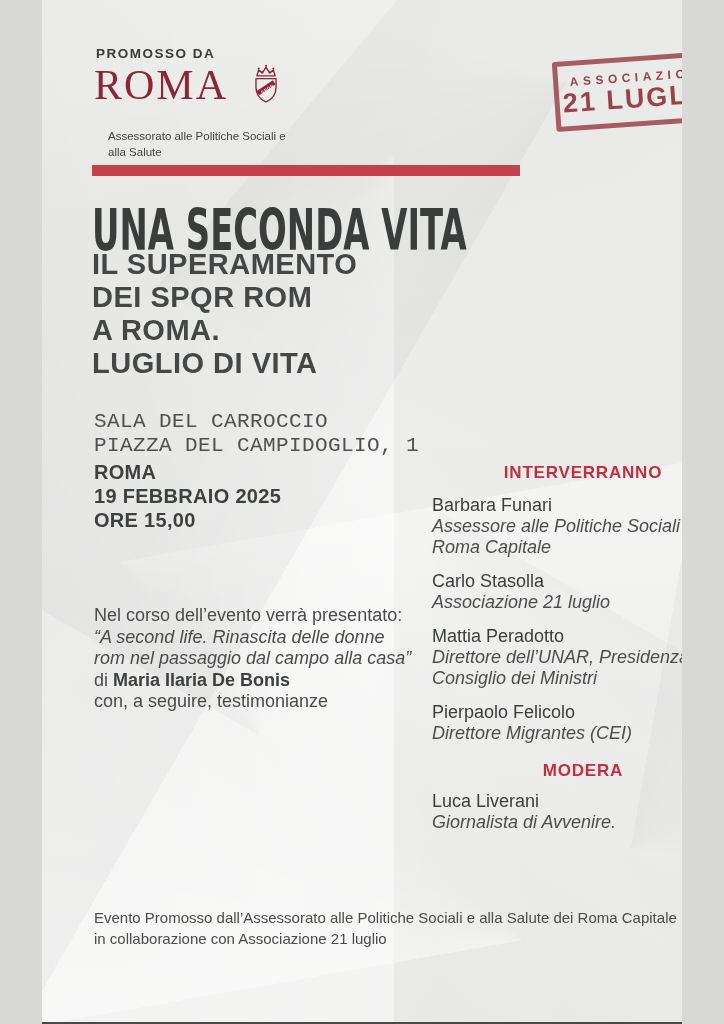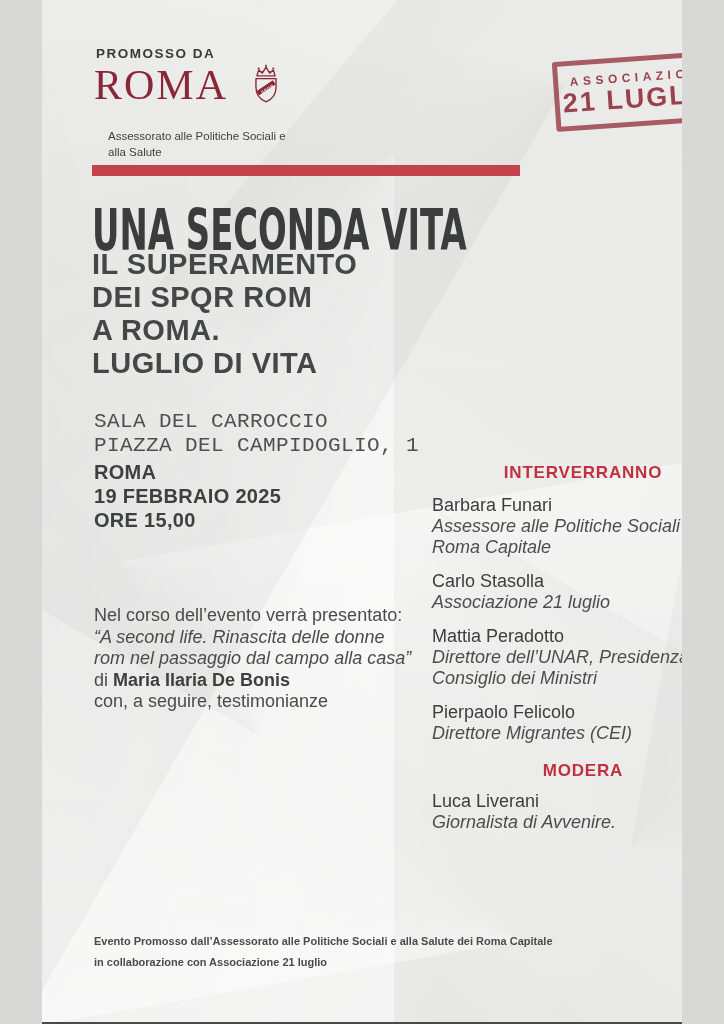--- a/index.html
+++ b/index.html
@@ -142,24 +142,23 @@
   }
   .speaker-role{
     font-size:18px;font-style:italic;
     line-height:21px;
     color:#4C4D4D;
   }
   .modera-heading{margin:17px 0 10px 0;}
 
   
   .footer{
-    left:52px;top:931px;
-    font-size:11px;line-height:21px;
+    left:52px;top:907px;
+    font-size:15px;line-height:21px;
     color:#4B4B4B;
-    font-weight:bold;
   }
 </style>
 </head>
 <body>
 
 <div class="poster">
 
   <div class="abs promoted-by">PROMOSSO DA</div>
 
   <div class="abs logo-row">

